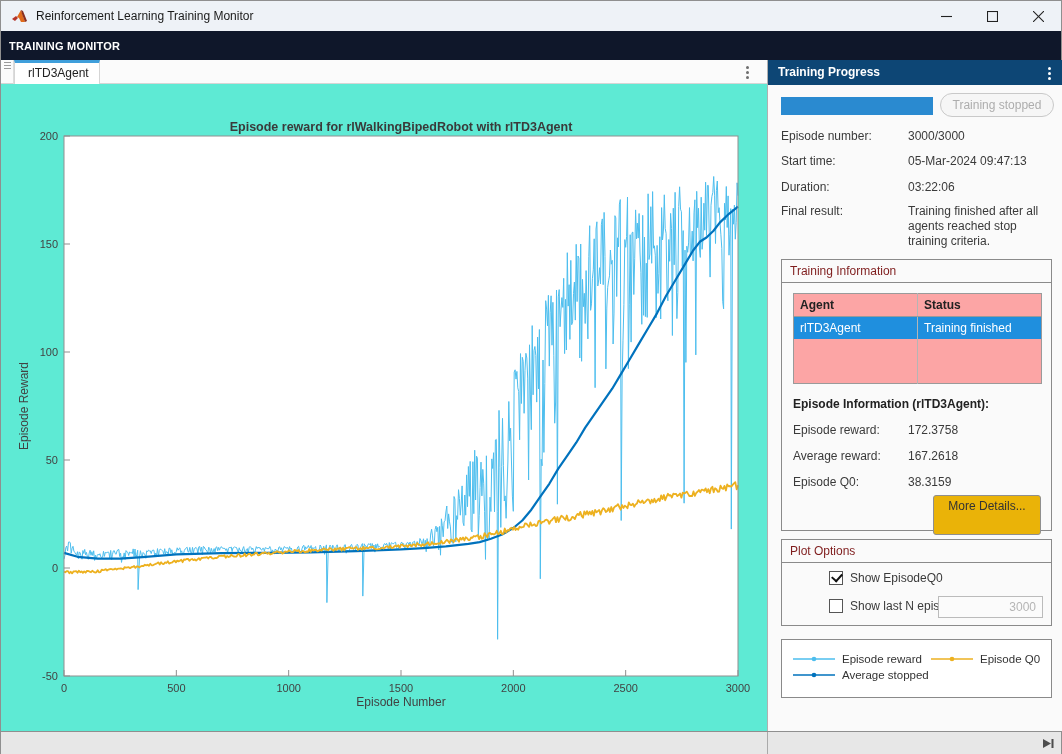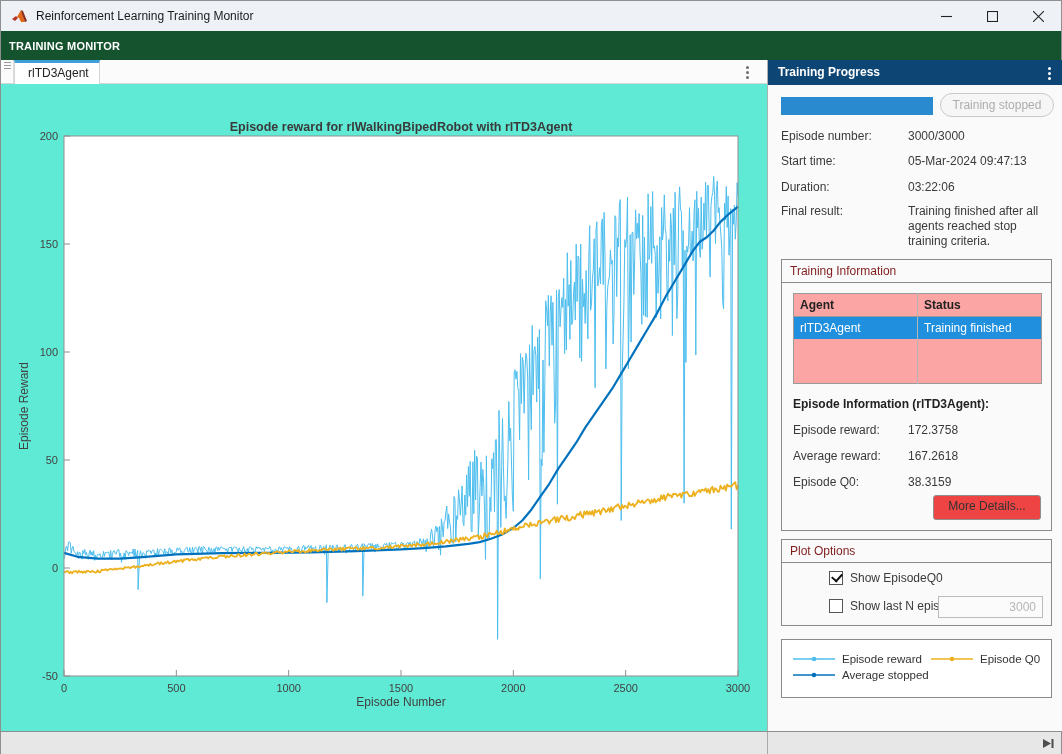--- a/index.html
+++ b/index.html
@@ -9,21 +9,21 @@
 
   
   #titlebar { position:absolute; left:0; top:0; width:100%; height:30px; background:#eef2f7; display:flex; align-items:center; }
   #titlebar .title { margin-left:8px; font-size:12px; color:#1a1a1a; }
   #app-icon { margin-left:10px; width:17px; height:15px; }
   .win-controls { position:absolute; right:0; top:0; height:30px; display:flex; }
   .win-btn { width:46px; height:30px; display:flex; align-items:center; justify-content:center; }
   .win-btn svg { stroke:#222; stroke-width:1.1; fill:none; }
 
   
-  #toolstrip { position:absolute; left:0; top:30px; width:100%; height:29px; background:#14532d; display:flex; align-items:center; }
+  #toolstrip { position:absolute; left:0; top:30px; width:100%; height:29px; background:#0f172a; display:flex; align-items:center; }
   #toolstrip .lbl { color:#fff; font-weight:bold; font-size:11px; margin-left:8px; letter-spacing:.2px; }
 
   
   #tabstrip { position:absolute; left:0; top:59px; width:766px; height:24px; background:#fbfbfb; border-bottom:1px solid #d5d5d5; }
   #tab-grip { position:absolute; left:0; top:0; width:13px; height:24px; border-right:1px solid #dcdcdc; }
   #tab-grip .g { width:7px; height:1px; background:#9a9a9a; margin:2px 0 0 3px; }
   #doc-tab { position:absolute; left:13px; top:0; width:86px; height:24px; background:#fff; border-left:1px solid #d5d5d5; border-right:1px solid #d5d5d5; border-top:3px solid #3f9fdb; padding-left:13px; line-height:20px; color:#222; }
   .kebab { display:flex; flex-direction:column; gap:2px; align-items:center; justify-content:center; width:16px; height:16px; }
   .kebab i { width:3px; height:3px; border-radius:50%; background:#6e6e6e; }
   #tab-kebab { position:absolute; right:12px; top:4px; }
@@ -53,21 +53,21 @@
 
   #agent-table { position:absolute; left:11px; top:33px; width:248px; height:91px; background:#fca5a5; border:1px solid #9a9a9a; border-collapse:collapse; table-layout:fixed; }
   #agent-table th, #agent-table td { width:124px; border-right:1px solid #b5b5b5; text-align:left; padding:3px 6px; height:22px; font-size:12px; }
   #agent-table th { font-weight:bold; color:#222; border-bottom:1px solid #9a9a9a; }
   #agent-table tr.selected td { background:#1f8fde; color:#fff; }
   #agent-table td:last-child, #agent-table th:last-child { border-right:none; }
 
   .ep-title { position:absolute; left:11px; top:137px; font-weight:bold; color:#222; }
   .ep-label { position:absolute; left:11px; width:115px; }
   .ep-value { position:absolute; left:126px; width:120px; }
-  #btn-more-details { position:absolute; left:151px; top:235px; width:108px; height:25px; border:1px solid #8f8f8f; border-radius:3px; background:#ef4444; color:#333; text-align:center; line-height:21px; }
+  #btn-more-details { position:absolute; left:151px; top:235px; width:108px; height:40px; border:1px solid #8f8f8f; border-radius:3px; background:#eab308; color:#333; text-align:center; line-height:21px; }
 
   .cbrow { position:absolute; left:11px; display:flex; align-items:center; gap:7px;padding-left:36px; }
   .cb { width:14px; height:14px; border:1px solid #555; background:#fff; position:relative; flex:0 0 auto; }
   .cb.checked::after { content:""; position:absolute; left:2px; top:1px; width:8px; height:5px; border-left:2px solid #111; border-bottom:2px solid #111; transform:rotate(-48deg); }
   #n-episodes-input { position:absolute; left:156px; top:56px; width:105px; height:22px; border:1px solid #bbb; background:#fbfbfb; color:#b5b5b5; text-align:right; padding-right:6px; font-size:12px; font-family:"Liberation Sans",sans-serif; }
 
   #legendbox { position:absolute; left:13px; top:579px; width:271px; height:59px; background:#fff; border:1px solid #8a8a8a; }
   .leg-entry { position:absolute; display:flex; align-items:center; gap:5px; font-size:11.5px; color:#333; }
   .leg-entry svg { display:block; }
 

